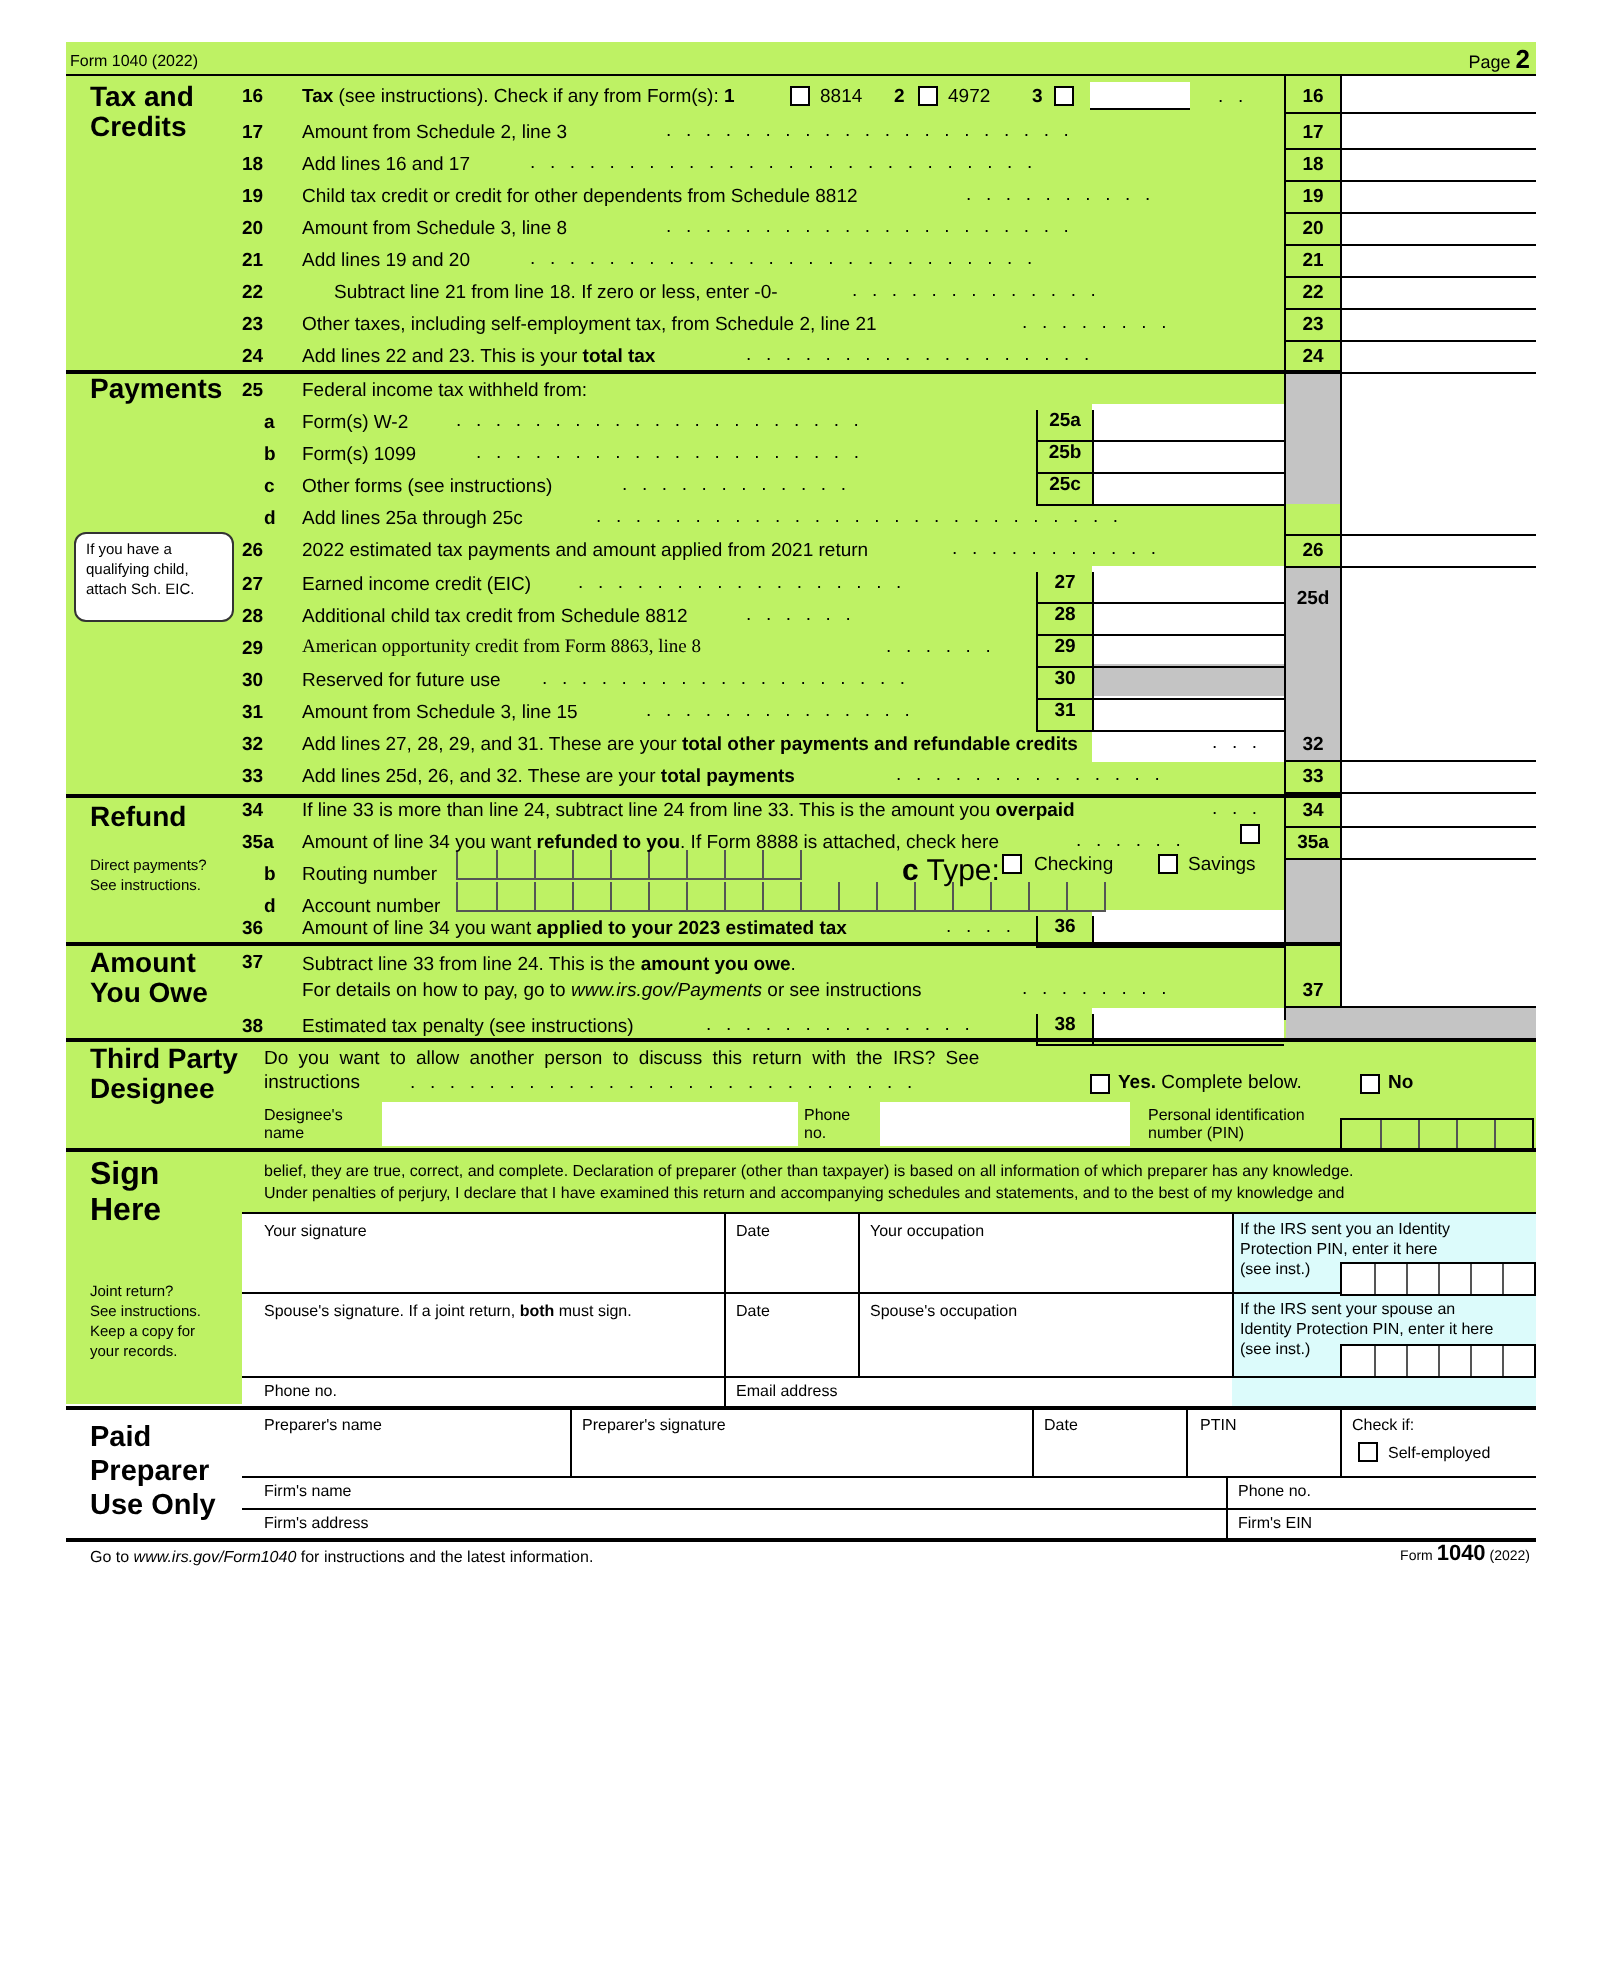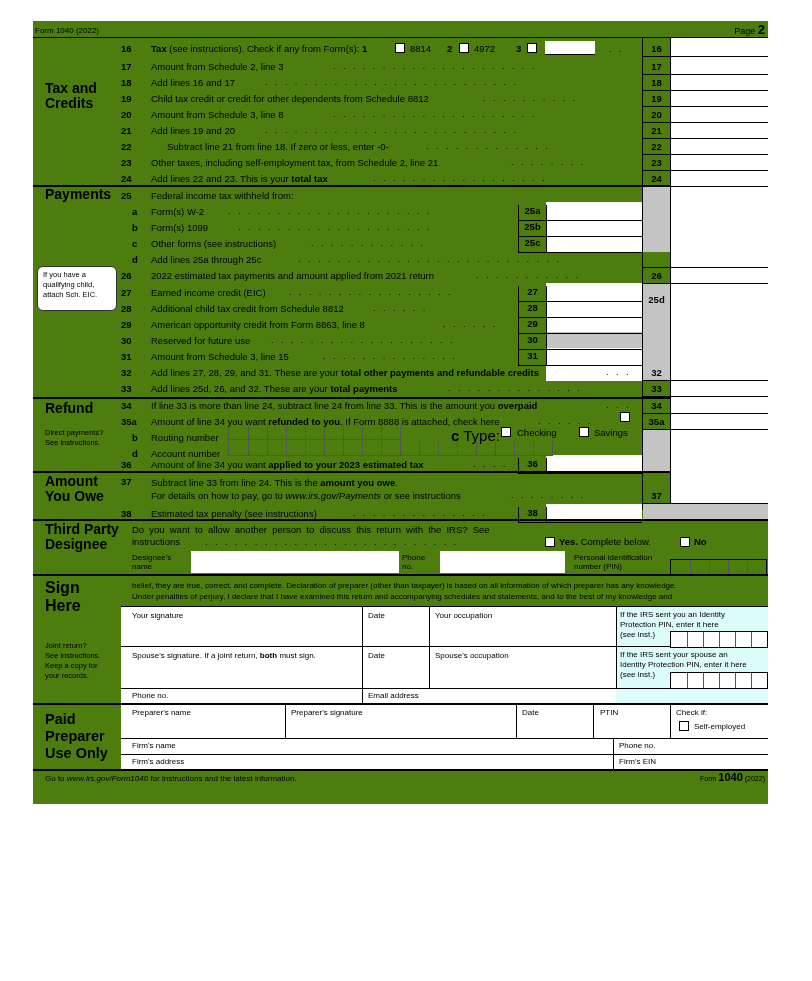--- a/index.html
+++ b/index.html
@@ -1,17 +1,17 @@
 <!DOCTYPE html>
 <html><head>
 <meta charset="utf-8">
 <style>
   html, body { margin:0; padding:0; background:#ffffff; }
   body { width:812px; height:981px; position:relative; font-family:"Liberation Sans", sans-serif; color:#000; }
-  .form { position:absolute; left:33px; top:21px; width:735px; height:783px; background:#4d7c0f; }
+  .form { position:absolute; left:33px; top:21px; width:735px; height:681px; background:#bef264; }
   .abs { position:absolute; }
   .t8 { font-size:8px; }
   .b { font-weight:bold; }
   .hline { position:absolute; height:0; border-top:1px solid #000; }
   .hline2 { position:absolute; height:0; border-top:2px solid #000; }
   .vline { position:absolute; width:0; border-left:1px solid #000; }
   .white { position:absolute; background:#ffffff; }
   .gray { position:absolute; background:#c4c4c4; }
   .sect { position:absolute; left:12px; font-size:14px; font-weight:bold; line-height:15px; }
   .side { position:absolute; left:12px; font-size:7.5px; line-height:10px; }
@@ -33,21 +33,21 @@
   <div class="abs" style="right:3px;top:1px;font-size:9px;">
     <span>Page</span>
     <span style="font-size:13px;font-weight:bold;">2</span>
   </div>
   <div class="hline" style="left:0;top:16px;width:735px;"></div>
 
   <div class="white" style="left:637px;top:17px;width:98px;height:472px;"></div>
   <div class="vline" style="left:637px;top:17px;height:472px;"></div>
   <div class="vline" style="left:609px;top:17px;height:472px;"></div>
 
-  <div class="sect" style="top:20px;margin-top:40px;">
+  <div class="sect" style="top:20px;">
       <div>Tax and</div>
       <div>Credits</div>
     </div>
 
   <div id="rows-tax"></div>
 
   <div class="ln" style="top:22px;">16</div>
   <div class="txt" style="top:22px;"><b>Tax</b><span> (see instructions). Check if any from Form(s): </span><b>1</b></div>
   <div class="cb" style="left:362px;top:22px;"></div>
   <div class="abs" style="left:377px;top:22px;font-size:9.5px;">8814</div>
@@ -352,21 +352,21 @@
     <div class="abs" style="left:514px;top:265px;width:95px;height:15px;"></div>
     <div class="vline" style="left:513px;top:265px;height:15px;"></div>
     <div class="ln" style="top:282px;">28</div>
     <div class="txt" style="top:282px;"><span>Additional child tax credit from Schedule 8812</span><b></b><span></span></div>
     <div class="dots" style="left:340px;top:281px;">......</div>
     <div class="box-lbl" style="left:485px;top:281px;width:28px;border-left:1px solid #000;height:15px;box-sizing:border-box;">28</div>
     <div class="hline" style="left:485px;top:296px;width:124px;"></div>
     <div class="abs" style="left:514px;top:281px;width:95px;height:15px;"></div>
     <div class="vline" style="left:513px;top:281px;height:15px;"></div>
     <div class="ln" style="top:298px;">29</div>
-    <div class="txt" style="top:298px;"><span>American opportunity credit from Form 8863, line 8</span><b></b><span></span></div>
+    <div class="txt" style="top:298px;font-family:Liberation Serif, serif;"><span>American opportunity credit from Form 8863, line 8</span><b></b><span></span></div>
     <div class="dots" style="left:410px;top:297px;">......</div>
     <div class="box-lbl" style="left:485px;top:297px;width:28px;border-left:1px solid #000;height:15px;box-sizing:border-box;">29</div>
     <div class="hline" style="left:485px;top:312px;width:124px;"></div>
     <div class="abs" style="left:514px;top:297px;width:95px;height:15px;"></div>
     <div class="vline" style="left:513px;top:297px;height:15px;"></div>
     <div class="ln" style="top:314px;">30</div>
     <div class="txt" style="top:314px;"><span>Reserved for future use</span><b></b><span></span></div>
     <div class="dots" style="left:238px;top:313px;">...................</div>
     <div class="box-lbl" style="left:485px;top:313px;width:28px;border-left:1px solid #000;height:15px;box-sizing:border-box;">30</div>
     <div class="hline" style="left:485px;top:328px;width:124px;"></div>

